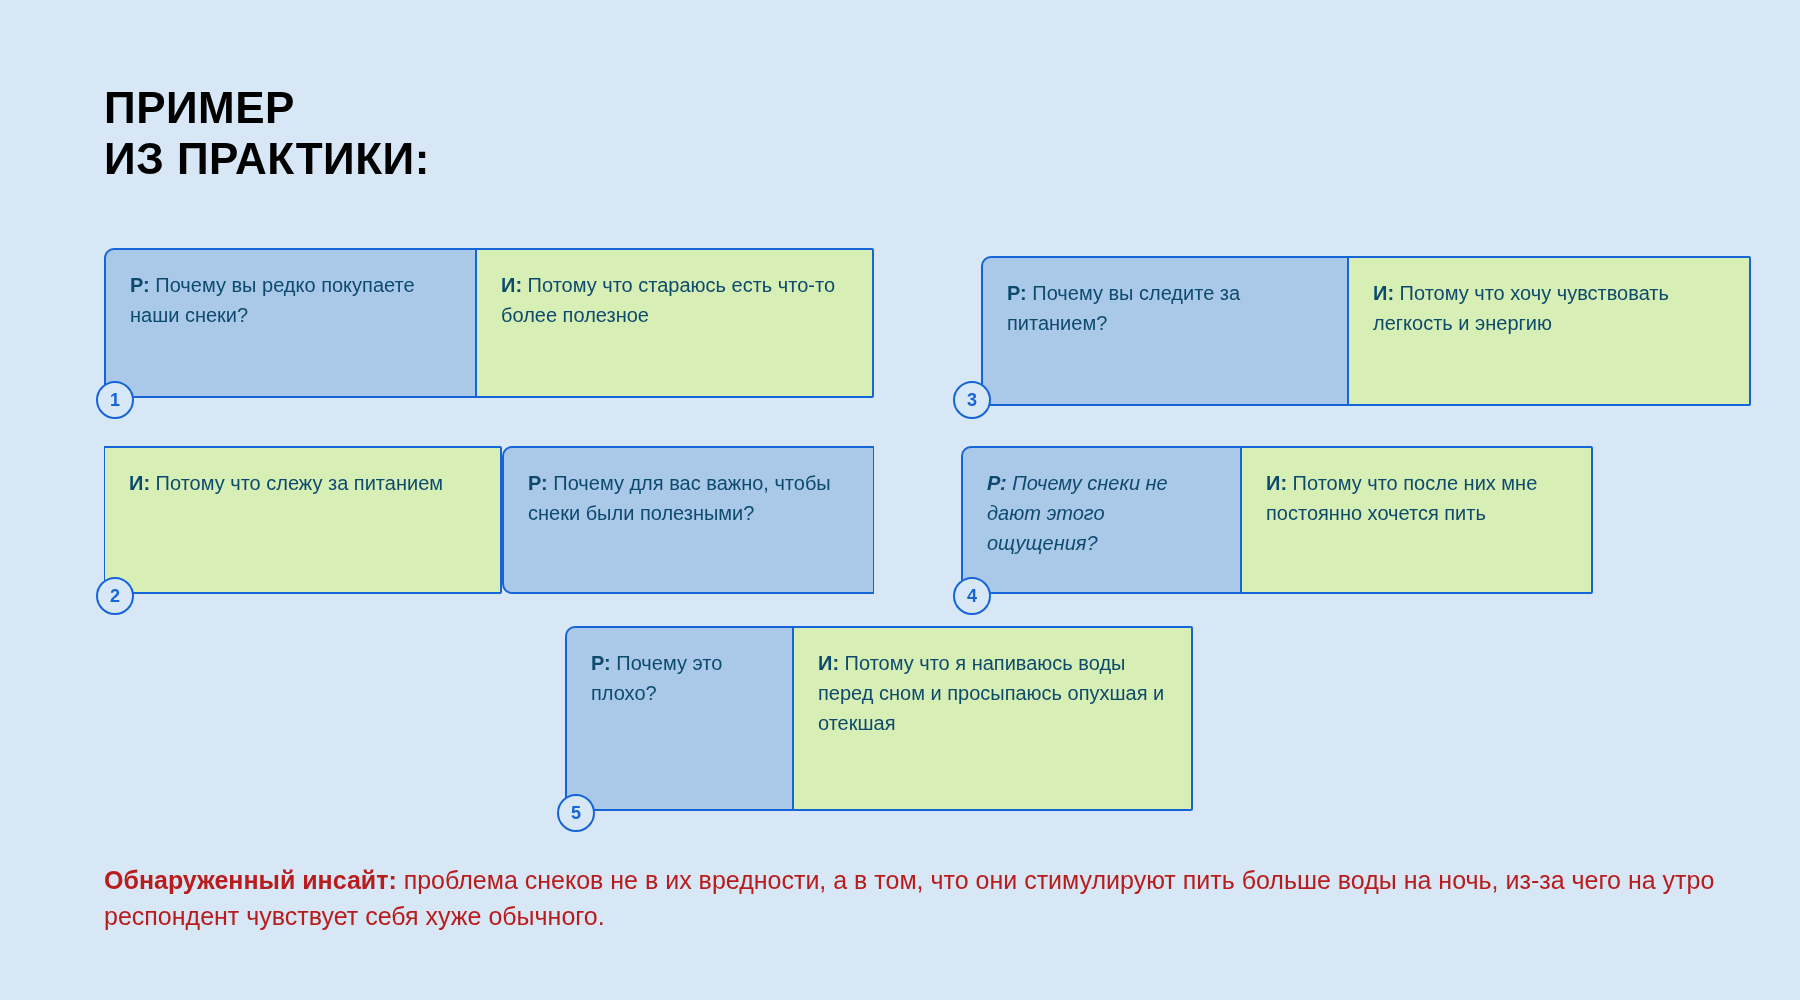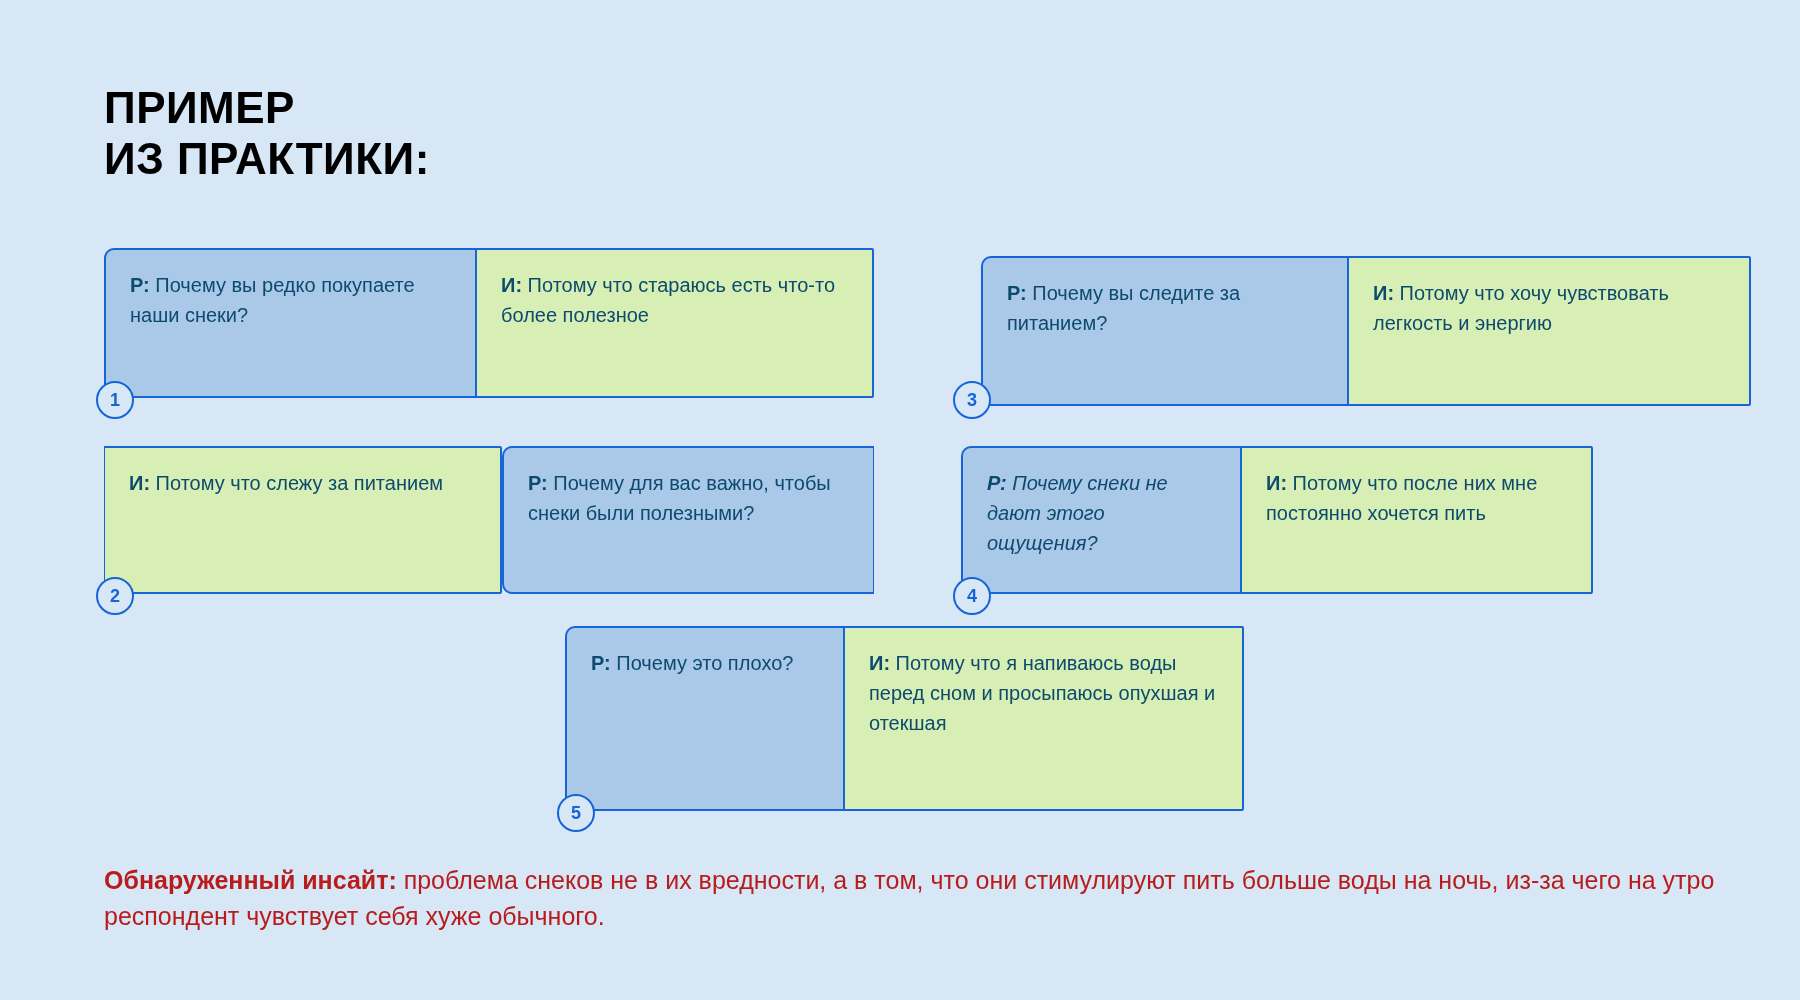--- a/index.html
+++ b/index.html
@@ -153,21 +153,21 @@
       <span class="txt">Почему снеки не дают этого ощущения?</span>
     </div>
     <div class="cell a" style="width:352px;">
       <span class="tag">И:</span>
       <span class="txt">Потому что после них мне постоянно хочется пить</span>
     </div>
   </div>
   <div class="badge" style="left:953px; top:577px;">4</div>
 
   <div class="card" style="left:565px; top:626px; width:680px; height:185px;">
-    <div class="cell q" style="width:279px;">
+    <div class="cell q" style="width:228px;">
       <span class="tag">Р:</span>
       <span class="txt">Почему это плохо?</span>
     </div>
     <div class="cell a" style="width:400px;">
       <span class="tag">И:</span>
       <span class="txt">Потому что я напиваюсь воды перед сном и просыпаюсь опухшая и отекшая</span>
     </div>
   </div>
   <div class="badge" style="left:557px; top:794px;">5</div>
 

